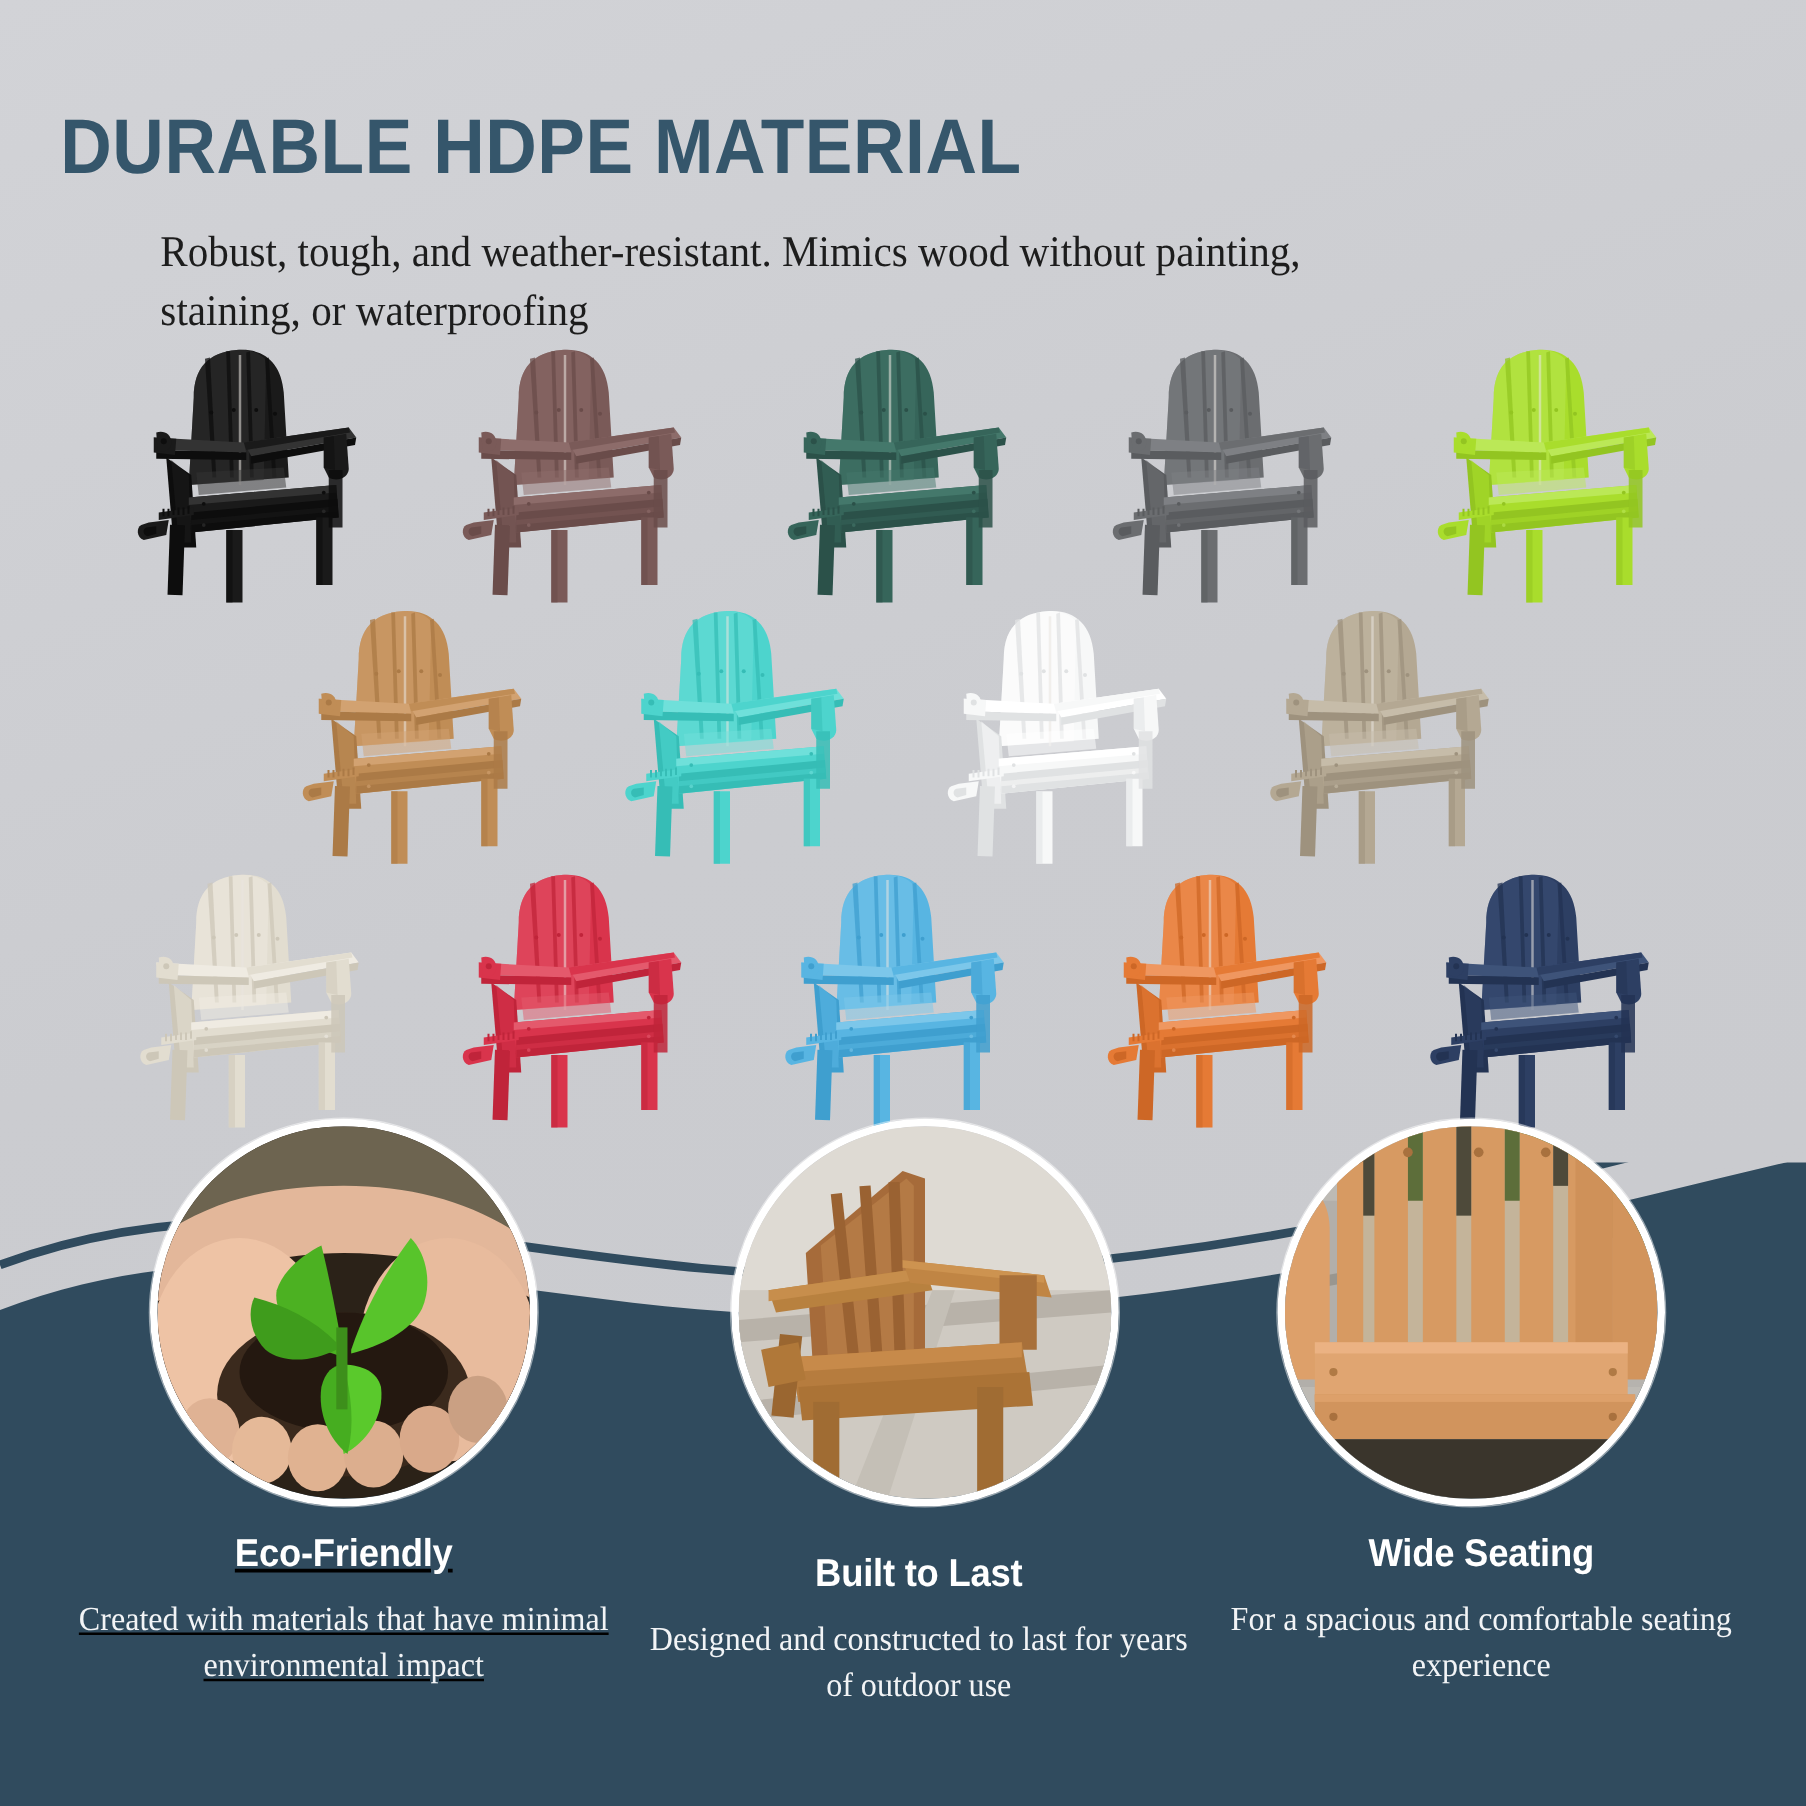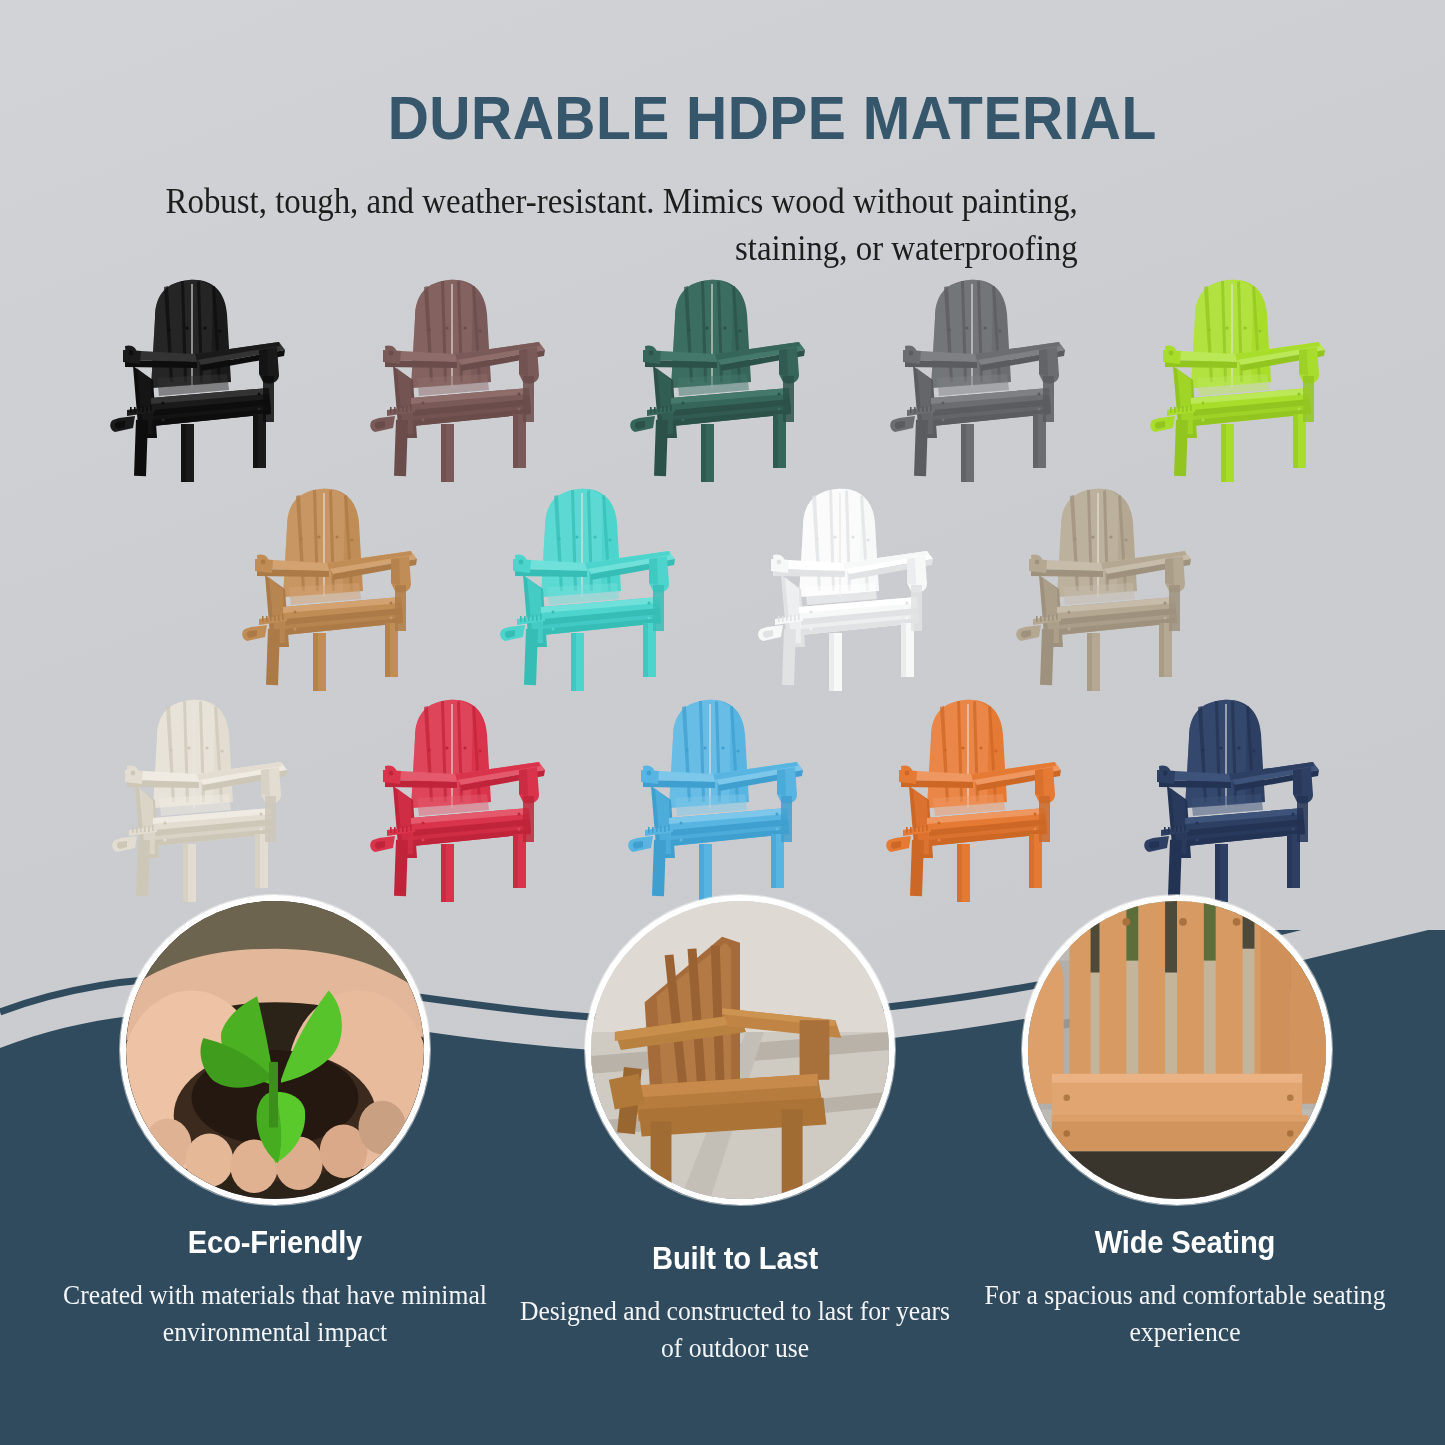--- a/index.html
+++ b/index.html
@@ -16,21 +16,21 @@
     position:absolute; left:0; top:0; width:1445px; height:1445px;
     background:linear-gradient(160deg,#d2d3d7 0%,#cbccd0 45%,#c9cace 100%);
     z-index:0;
   }
   #wave-wrap {
     position:absolute; left:0; top:930px; width:1445px; height:515px; z-index:1;
   }
   #wave-wrap svg { display:block; width:1445px; height:515px; }
 
   
-  #header { position:absolute; left:0; top:0; width:1205px; z-index:5; text-align:right; }
+  #header { position:absolute; left:0; top:0; width:1205px; z-index:5; text-align:left; }
   #page-title {
     margin-top:82px;
     font-size:62px;
     font-weight:bold;
     letter-spacing:0.5px;
     color:#35566b;
     font-family:"Liberation Sans", sans-serif;
     transform:scaleX(0.92);
   }
   #subtitle {
@@ -63,21 +63,21 @@
   .circle-photo {
     width:310px; height:310px; border-radius:50%;
     border:6px solid #ffffff; overflow:hidden; position:relative;
     box-shadow:0 0 0 1px rgba(255,255,255,0.5);
   }
   .circle-photo svg { display:block; width:100%; height:100%; }
 
   
   #features { position:absolute; left:0; top:1225px; width:1445px; z-index:7; }
   .feature { position:absolute; text-align:center; }
-  #feature-0 { left:30px; top:0; width:490px; }
+  #feature-0 { left:30px; top:0; width:490px;text-decoration:underline; }
   #feature-1 { left:495px; top:16px; width:480px; }
   #feature-2 { left:945px; top:0; width:480px;text-align:center; }
   .feature-title {
     font-size:31px; font-weight:bold; color:#ffffff;
     letter-spacing:-0.2px; transform:scaleX(0.94);
     font-family:"Liberation Sans", sans-serif;
   }
   .feature-desc {
     margin-top:16px;
     font-family:"Liberation Serif", serif;

